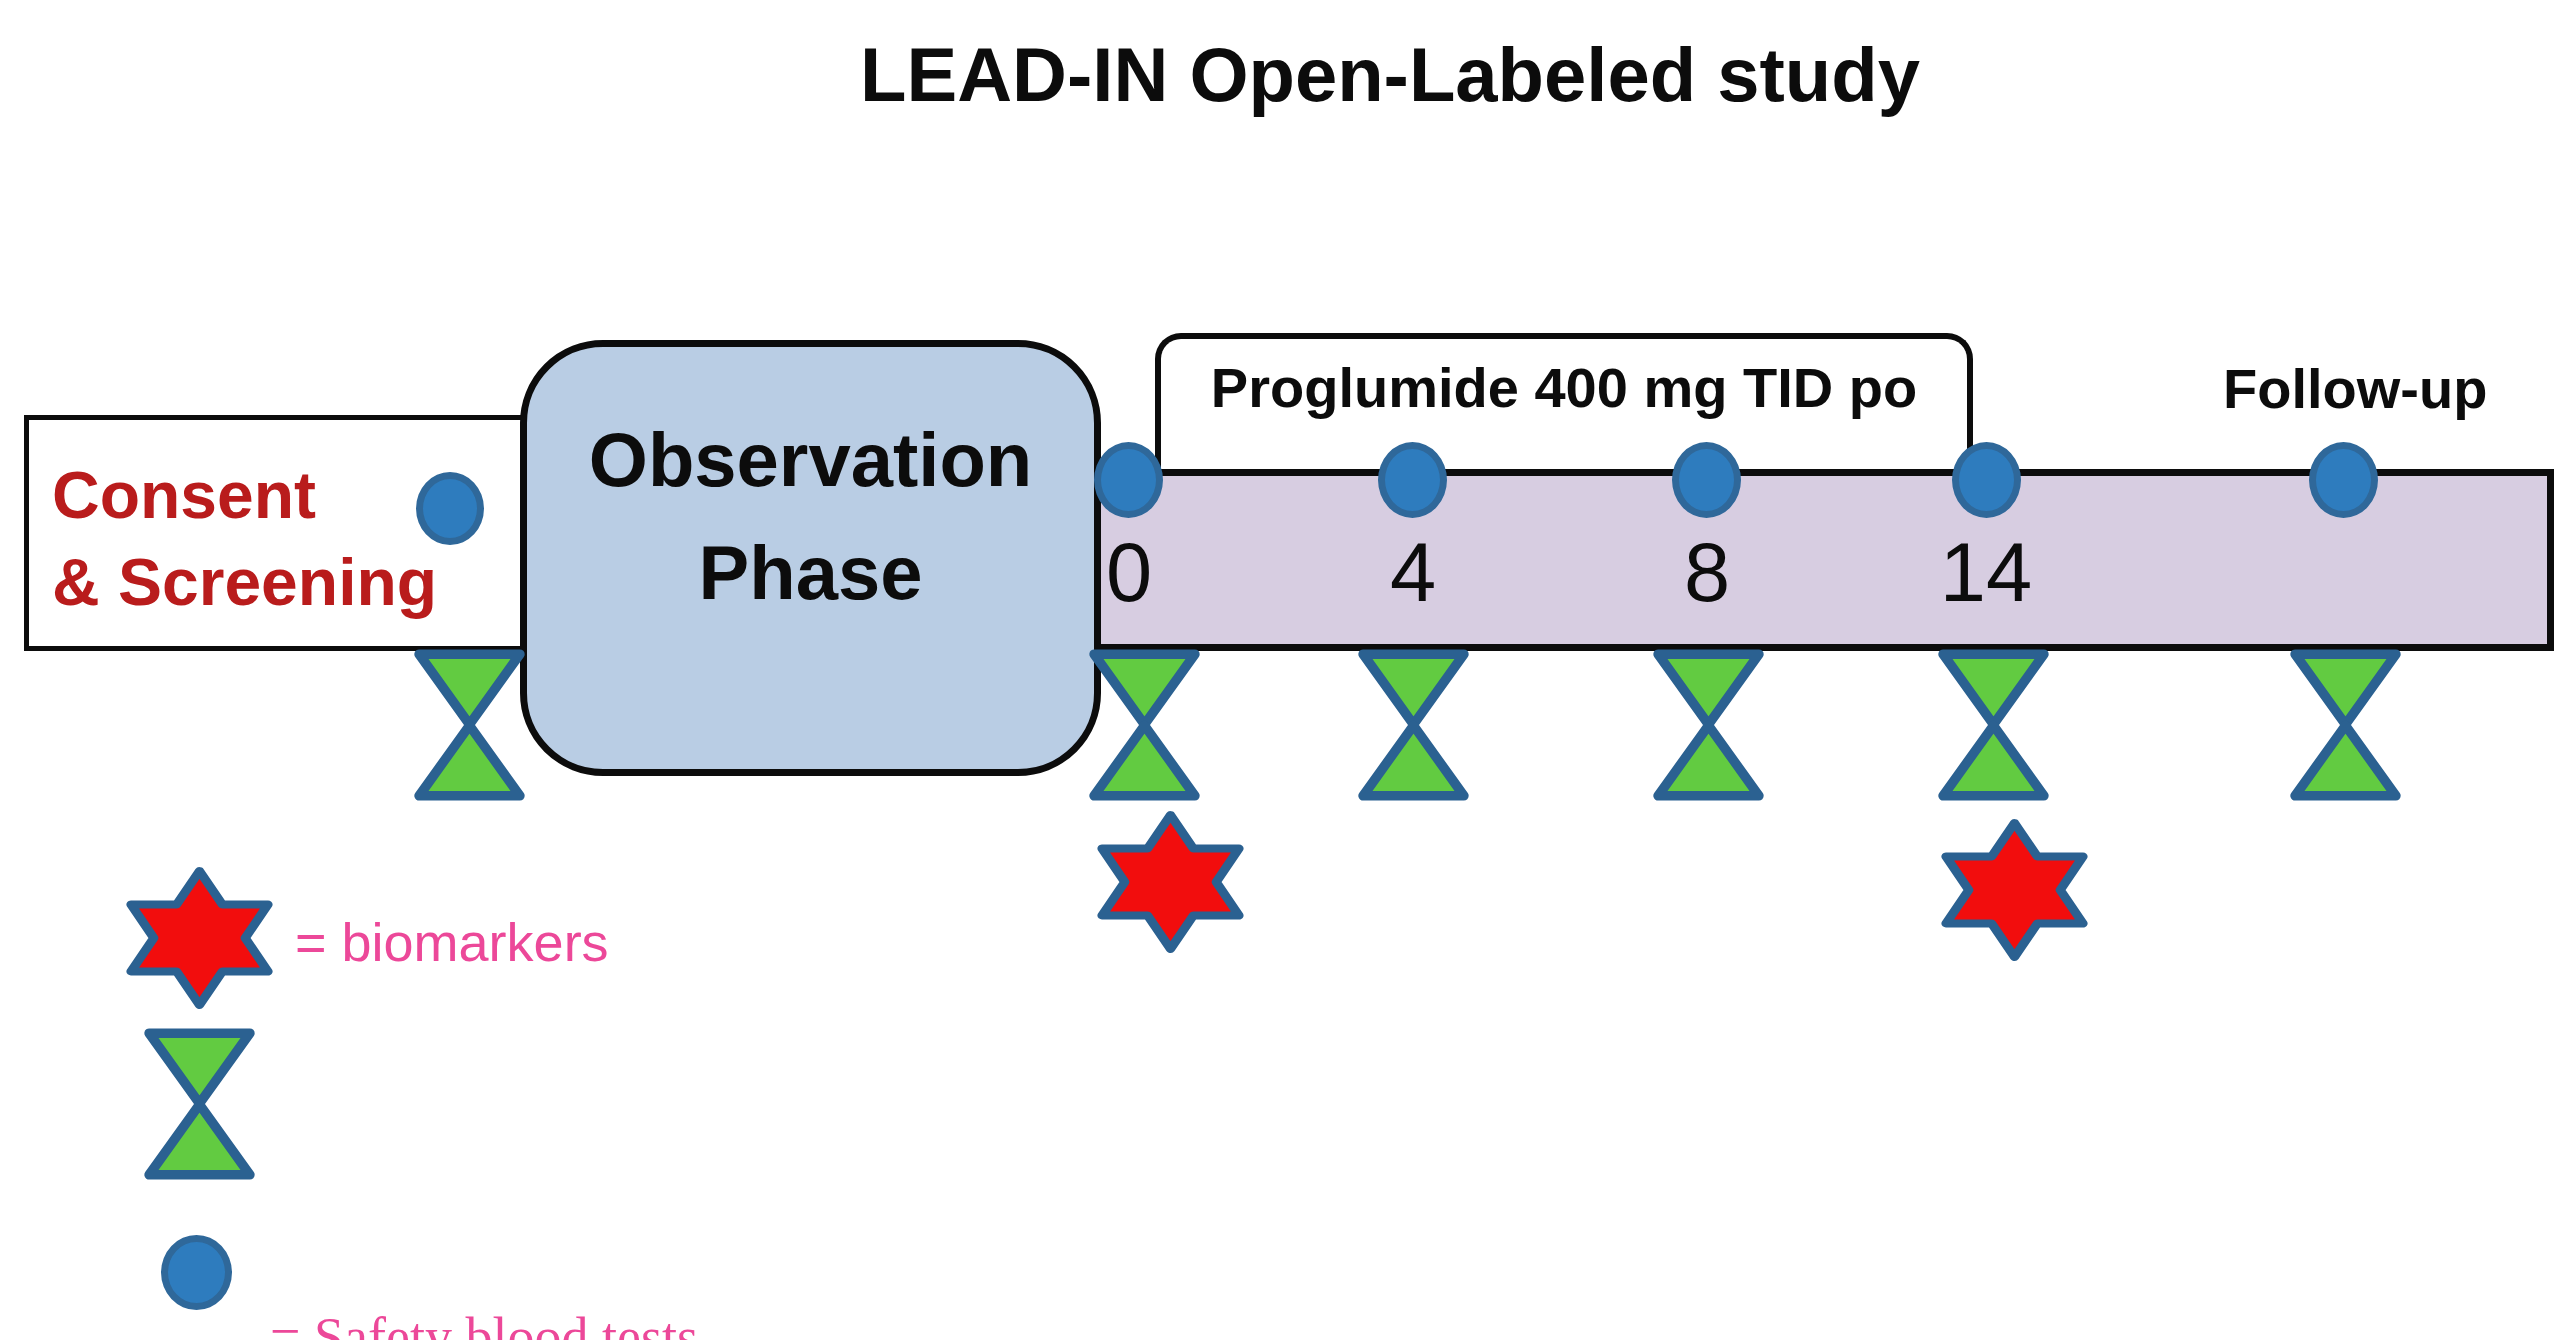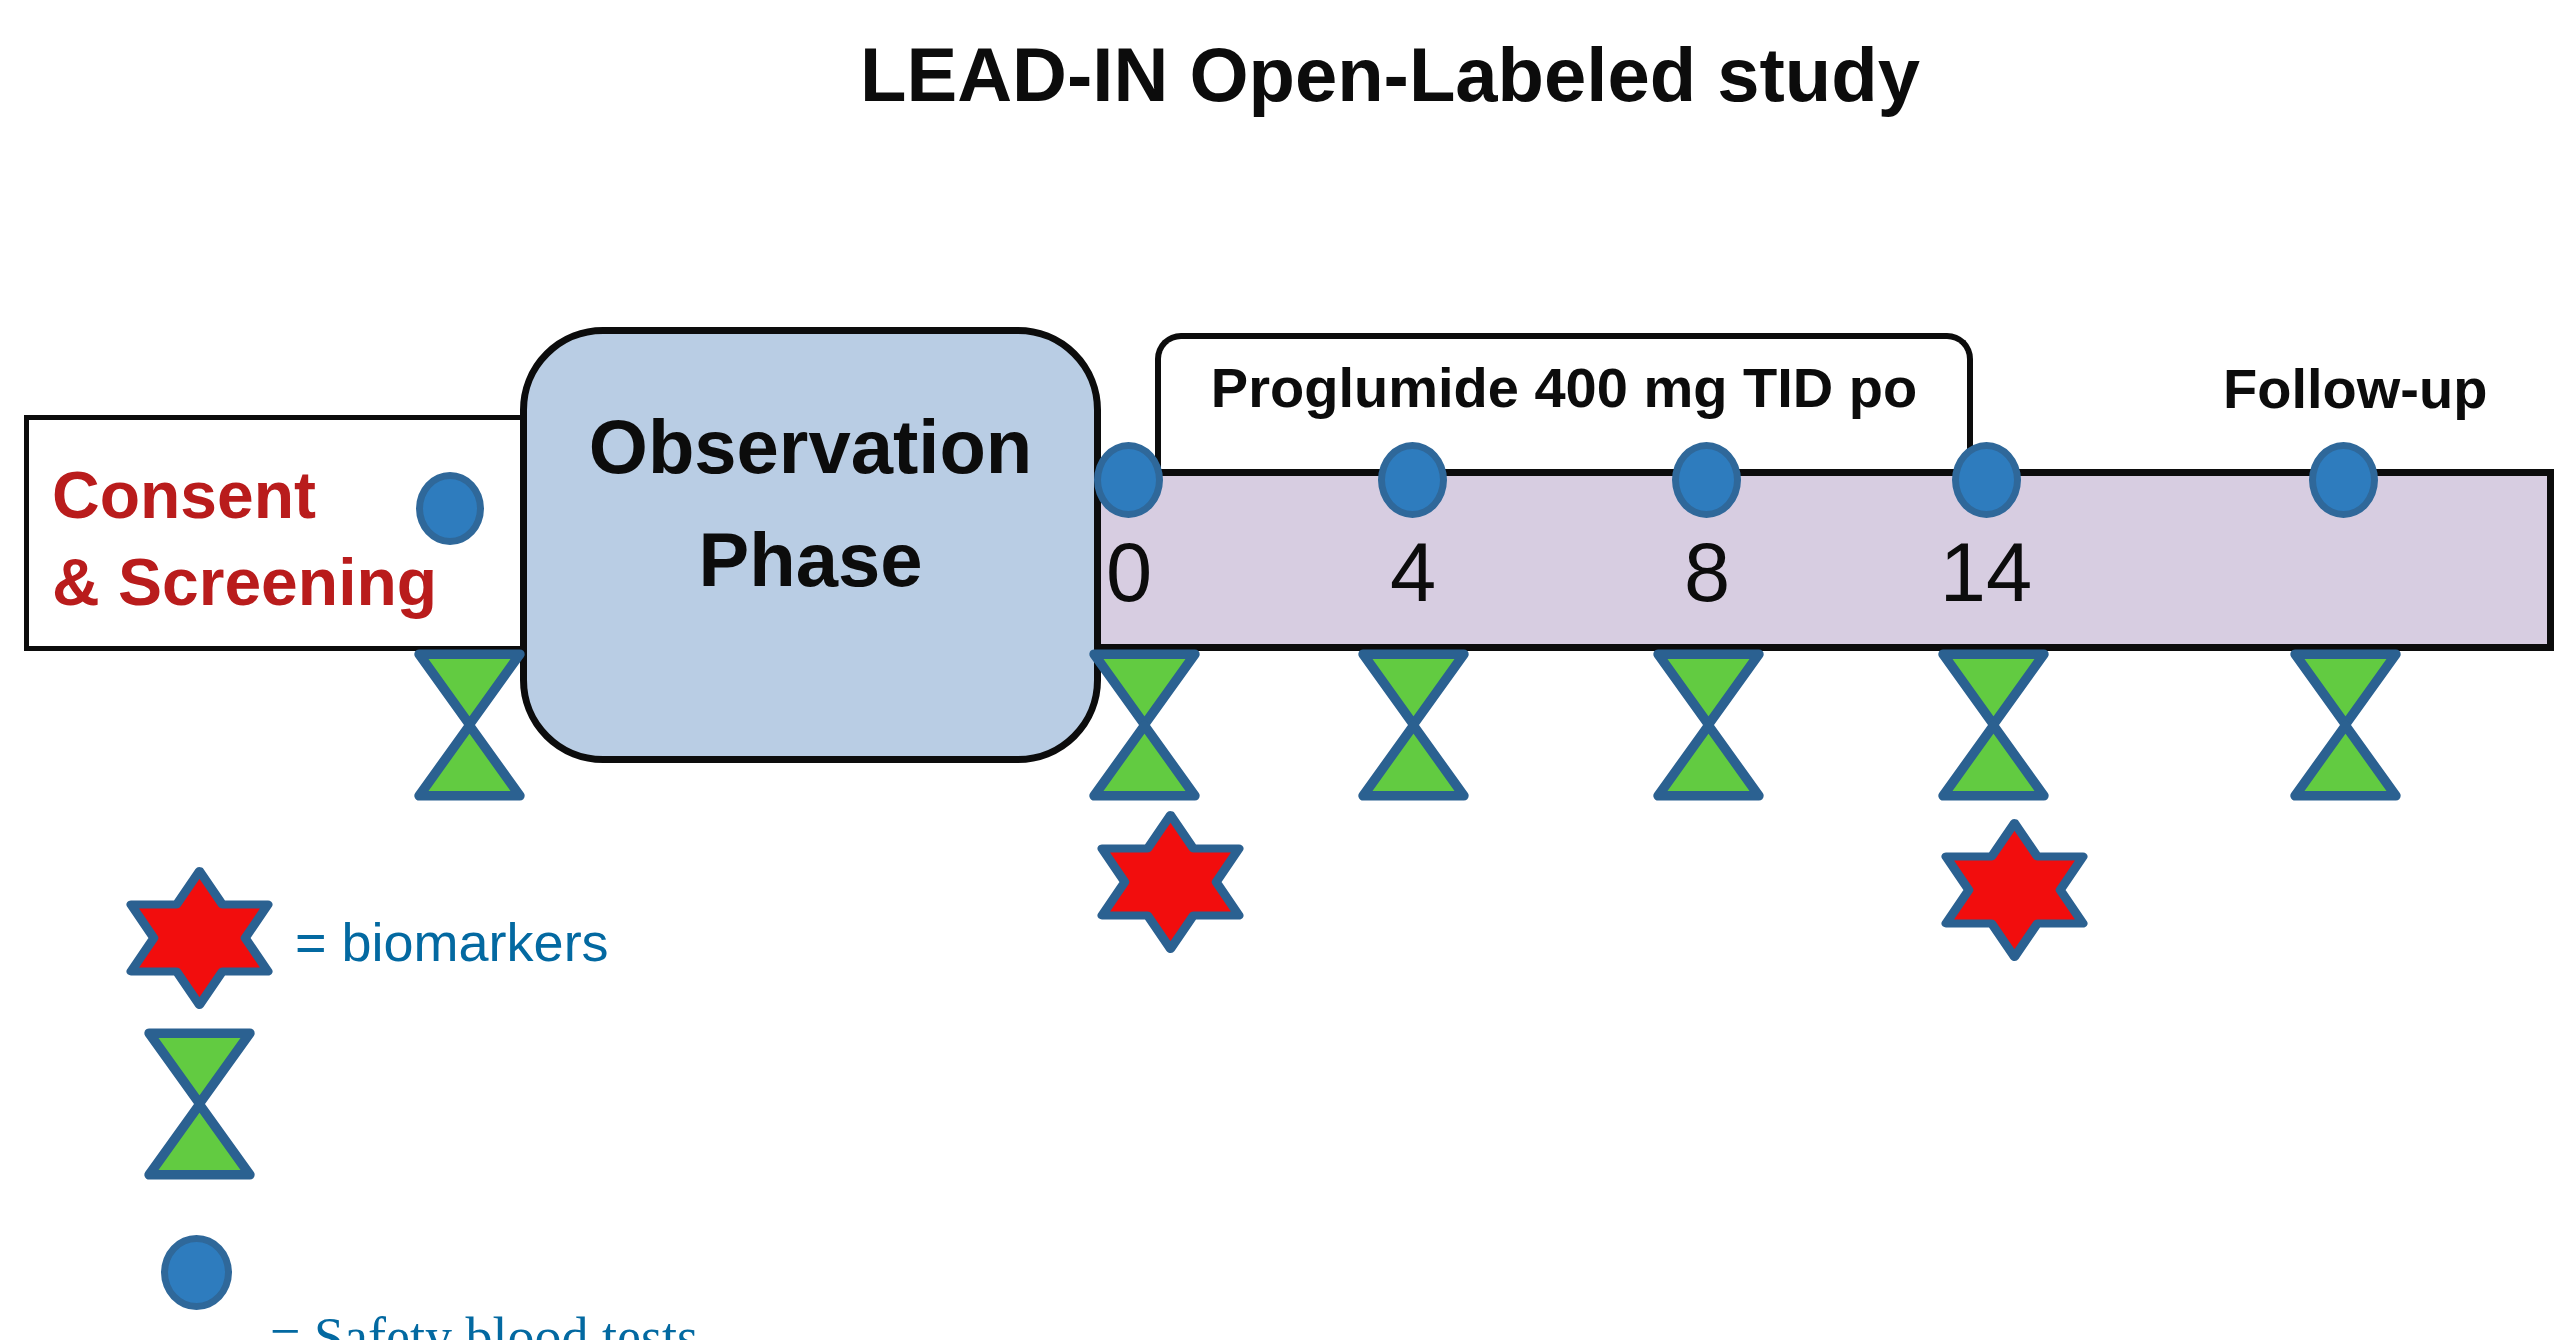--- a/index.html
+++ b/index.html
@@ -36,42 +36,42 @@
   .consent-box{
     left:24px;top:415px;width:502px;height:236px;box-sizing:border-box;
     background:#ffffff;border:5.2px solid #0c0c0c;z-index:4;
   }
   .consent-text{
     left:52px;top:452px;width:452px;z-index:5;
     font-size:66px;font-weight:bold;color:#b91c1c;line-height:87px;white-space:nowrap;
   }
   
   .obs-box{
-    left:520px;top:327px;width:581px;height:436px;box-sizing:border-box;
+    left:520px;top:340px;width:581px;height:436px;box-sizing:border-box;
     background:#b9cde4;border:7.8px solid #0c0c0c;border-radius:83px;z-index:5;
     text-align:center;font-size:76px;font-weight:bold;color:#0c0c0c;line-height:113px;
     padding-top:12px;
   }
   .obs-inner{position:absolute;left:0;right:0;top:56px;}
   
   .dot{
     width:69px;height:76px;box-sizing:border-box;border-radius:50%;
     background:#2e7cbe;border:7px solid #2f689a;z-index:6;
   }
   .dot-sm{width:68px;height:73px;}
   
   .weeknum{
     width:174px;text-align:center;top:521px;
     font-size:83px;font-weight:normal;color:#0c0c0c;line-height:104px;z-index:3;
   }
   .shape{z-index:7;overflow:visible;}
   svg{overflow:visible;display:block;}
   
   .legend-label{
-    font-size:54px;font-weight:normal;color:#0369a1;line-height:54px;white-space:nowrap;z-index:3;
+    font-size:54px;font-weight:normal;color:#ec4899;line-height:54px;white-space:nowrap;z-index:3;
   }
 </style>
 </head>
 <body>
 
 <div id="canvas">
 
   <div class="abs title">LEAD-IN Open-Labeled study</div>
 
   <div class="abs bar"></div>

